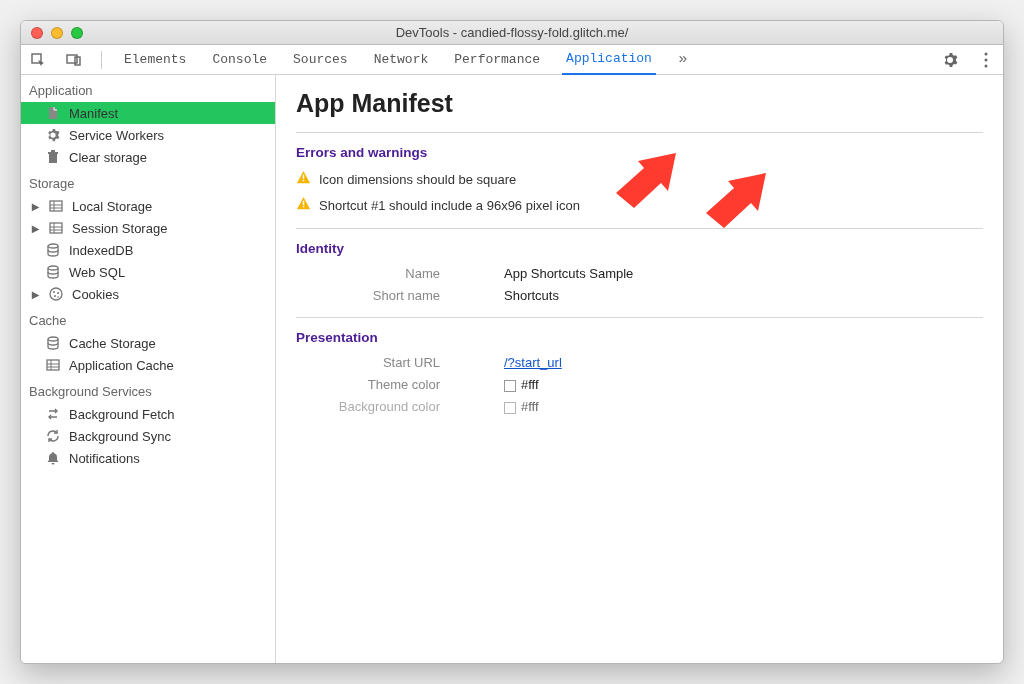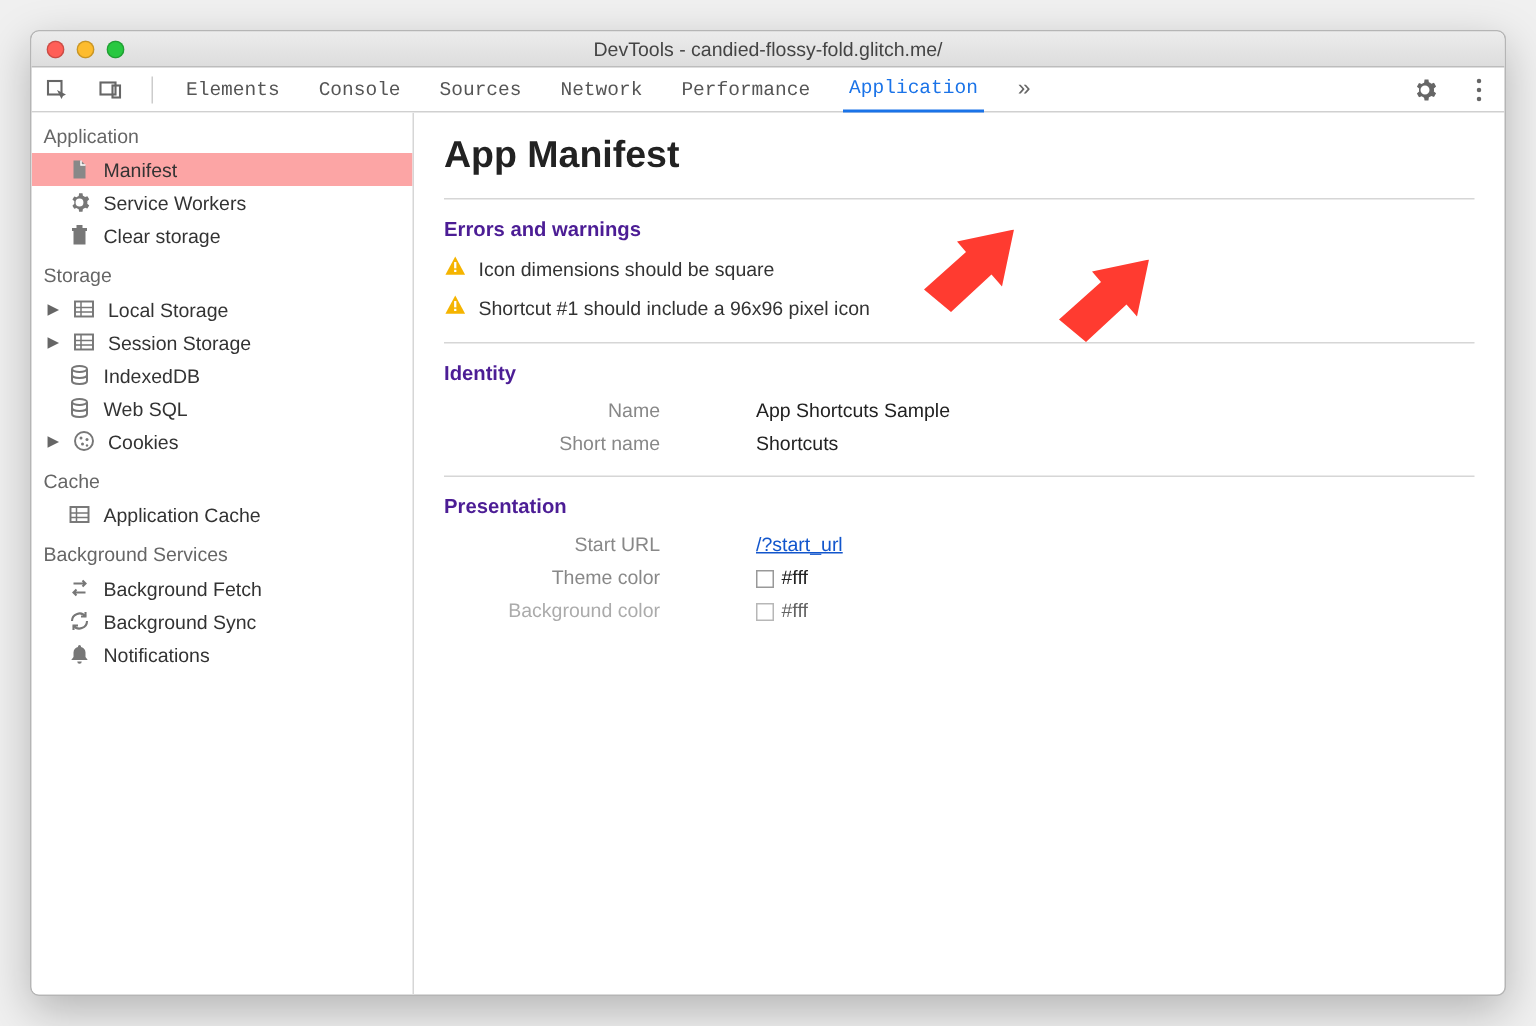--- a/index.html
+++ b/index.html
@@ -57,21 +57,21 @@
   .content { display:flex; flex:1; overflow:hidden; }
   .sidebar {
     width: 255px;
     border-right: 1px solid #d6d6d6;
     overflow-y: auto;
     background: #fff;
     font-size: 13px;
   }
   .group-title { color:#666; padding: 8px 8px 4px 8px; }
   .item { display:flex; align-items:center; gap:8px; padding: 3px 8px 3px 24px; height:22px; cursor:pointer; }
-  .item.selected { background:#fca5a5;align-items:center; }
+  .item.selected { background:#22c55e;align-items:center; }
   .item .tri { width: 9px; font-size:10px; color:#666; display:inline-block; text-align:center; }
   .item.indent { padding-left: 24px; }
   .item.withtri { padding-left: 10px; }
   .icon { width:16px; height:16px; display:flex; align-items:center; justify-content:center; color:#5a5a5a; flex-shrink:0;}
   .main { flex:1; overflow-y:auto; padding: 10px 20px 0 20px; position:relative; }
   .main h1 { font-size: 25px; font-weight: 600; margin: 4px 0 4px 0; color:#222;}
   .link { color: #1155cc; text-decoration: underline; cursor:pointer; }
   .section { border-top:1px solid #d6d6d6; margin-top: 14px; padding-top:12px; }
   .section h2 { font-size: 13.5px; font-weight: 700; margin-bottom: 10px; color:#4c1d95;}
   .warn-row { display:flex; align-items:center; gap:8px; margin: 8px 0; font-size:13px;}
@@ -214,20 +214,30 @@
               <circle cx="6" cy="9" r="1" fill="#777"></circle>
               <circle cx="9" cy="10" r="0.8" fill="#777"></circle>
             </svg>
           </span>
           <span>Cookies</span>
         </div>
         <div class="group-title">Cache</div>
         <div class="item indent">
           <span class="icon">
             <svg width="14" height="14" viewBox="0 0 14 14">
+              <ellipse cx="7" cy="3" rx="5" ry="2" fill="none" stroke="#777" stroke-width="1.3"></ellipse>
+              <path d="M2 3v8c0 1.1 2.2 2 5 2s5-.9 5-2V3" fill="none" stroke="#777" stroke-width="1.3"></path>
+              <path d="M2 7c0 1.1 2.2 2 5 2s5-.9 5-2" fill="none" stroke="#777" stroke-width="1.3"></path>
+            </svg>
+          </span>
+          <span>Cache Storage</span>
+        </div>
+        <div class="item indent">
+          <span class="icon">
+            <svg width="14" height="14" viewBox="0 0 14 14">
               <rect x="1" y="2" width="12" height="10" fill="none" stroke="#777" stroke-width="1.3"></rect>
               <line x1="1" y1="6" x2="13" y2="6" stroke="#777"></line>
               <line x1="1" y1="9" x2="13" y2="9" stroke="#777"></line>
               <line x1="5" y1="2" x2="5" y2="12" stroke="#777"></line>
             </svg>
           </span>
           <span>Application Cache</span>
         </div>
         <div class="group-title">Background Services</div>
         <div class="item indent">

